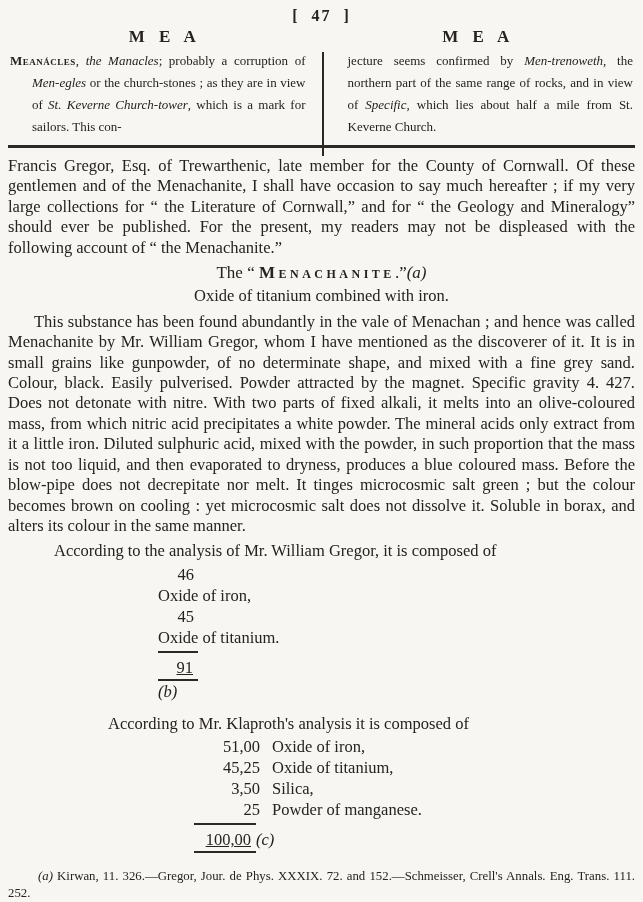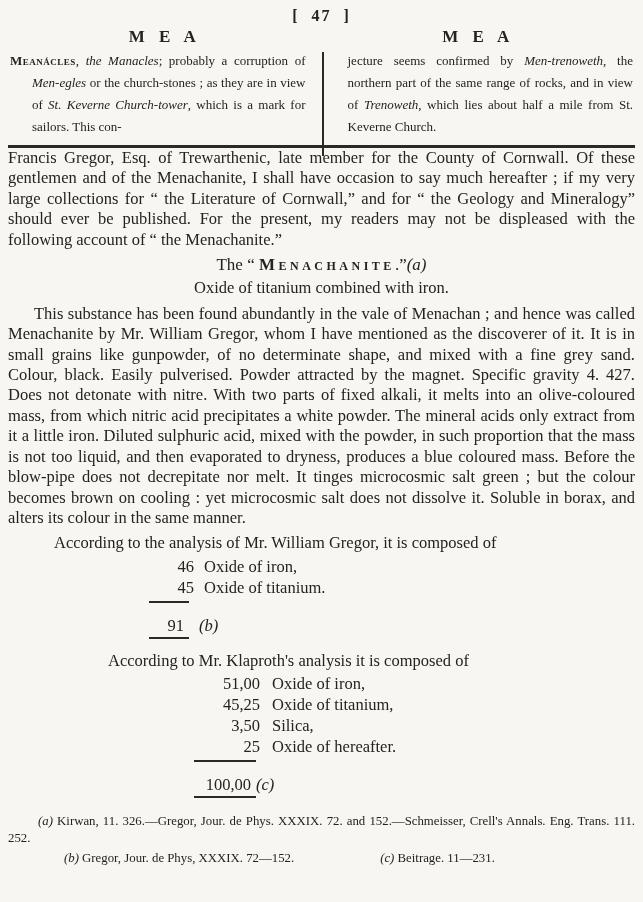--- a/index.html
+++ b/index.html
@@ -38,42 +38,43 @@
   .seg-lead{font-variant:small-caps;font-weight:bold;letter-spacing:0.5px;}
   .seg-smallcaps-spaced{font-variant:small-caps;letter-spacing:3.5px;font-weight:600;}
 
   .section-rule{
     border:none;border-top:3px solid #2c2824;margin:7px 0 0 0;
   }
 
   
   .article{font-size:16.5px;line-height:20.4px;}
   .para{text-align:justify;margin:0;}
-  .intro-para{}
+  .intro-para{margin-top:8px;}
   .article-title{
     text-align:center;font-size:17px;margin-top:5px;white-space:pre;
   }
   .article-subtitle{text-align:center;margin-top:3px;}
   .desc-para{margin-top:5px;text-indent:26px;}
 
   .analysis-intro-1{margin-top:5px;margin-left:46px;}
   .analysis-intro-2{margin-top:12px;margin-left:100px;}
 
   .analysis-table{margin-top:2px;}
   .a-row{display:flex;align-items:baseline;line-height:21px;}
-  .gregor .a-row{margin-left:150px;}
+  .gregor .a-row{margin-left:150px;flex-direction:column;}
   .klaproth .a-row{margin-left:196px;}
   .val{text-align:right;white-space:pre;}
   .gregor .val{width:36px;padding-right:10px;}
   .klaproth .val{width:56px;padding-right:12px;}
   .total-row{margin-top:3px;}
   .total-box{
     display:inline-block;text-align:right;white-space:pre;
     border-top:2px solid #2c2824;border-bottom:2px solid #2c2824;
-    padding:12px 5px 1px 5px;
+    padding:4px 5px 1px 5px;
+    text-decoration:underline;
   }
   .gregor .total-box{min-width:30px;margin-left:-9px;margin-right:10px;}
   .klaproth .total-box{min-width:52px;margin-left:-10px;}
   .fn-mark{font-style:italic;}
 
   
   .footnotes{margin-top:15px;font-size:12.8px;line-height:16.5px;}
   .footnote-a{text-indent:30px;text-align:justify;margin:0;}
   .footnote-row{display:flex;margin-left:56px;margin-top:4px;}
   .footnote-c{margin-left:86px;}
@@ -86,21 +87,21 @@
   <div class="page-number">[  47  ]</div>
 
   <div class="running-heads">
     <div class="head">M E A</div>
     <div class="head">M E A</div>
   </div>
 
   <div class="dict-columns">
     <div class="dict-col left"><span class="seg-lead">Meanácles</span><span class="seg-plain">, </span><span class="seg-italic">the Manacles</span><span class="seg-plain">; probably a corruption of </span><span class="seg-italic">Men-egles</span><span class="seg-plain"> or the church-stones ; as they are in view of </span><span class="seg-italic">St. Keverne Church-tower</span><span class="seg-plain">, which is a mark for sailors.  This con-</span></div>
     <div class="col-divider"></div>
-    <div class="dict-col right"><span class="seg-plain">jecture seems confirmed by </span><span class="seg-italic">Men-trenoweth</span><span class="seg-plain">, the northern part of the same range of rocks, and in view of </span><span class="seg-italic">Trenoweth</span><span class="seg-plain">, which lies about half a mile from St. Keverne Church.</span></div>
+    <div class="dict-col right"><span class="seg-plain">jecture seems confirmed by </span><span class="seg-italic">Men-trenoweth</span><span class="seg-plain">, the northern part of the same range of rocks, and in view of </span><span class="seg-italic">Specific</span><span class="seg-plain">, which lies about half a mile from St. Keverne Church.</span></div>
   </div>
 
   <hr class="section-rule">
 
   <div class="article">
 
     <p class="para intro-para">Francis Gregor, Esq. of Trewarthenic, late member for the County of Cornwall. Of these gentlemen and of the Menachanite, I shall have occasion to say much hereafter ; if my very large collections for “ the Literature of Cornwall,” and for “ the Geology and Mineralogy” should ever be published.  For the present, my readers may not be displeased with the following account of “ the Menachanite.”</p>
 
     <div class="article-title"><span class="seg-plain">The “ </span><span class="seg-smallcaps-spaced">Menachanite</span><span class="seg-plain">.”</span><span class="seg-italic">(a)</span></div>
 
@@ -135,21 +136,21 @@
       <div class="a-row">
         <span class="val">45,25</span>
         <span class="label">Oxide of titanium,</span>
       </div>
       <div class="a-row">
         <span class="val">3,50</span>
         <span class="label">Silica,</span>
       </div>
       <div class="a-row">
         <span class="val">25</span>
-        <span class="label">Oxide of hereafter.</span>
+        <span class="label">Powder of manganese.</span>
       </div>
       <div class="a-row total-row">
         <span class="total-box">100,00</span>
         <span class="fn-mark">(c)</span>
       </div>
     </div>
 
   </div>
 
   <div class="footnotes">

